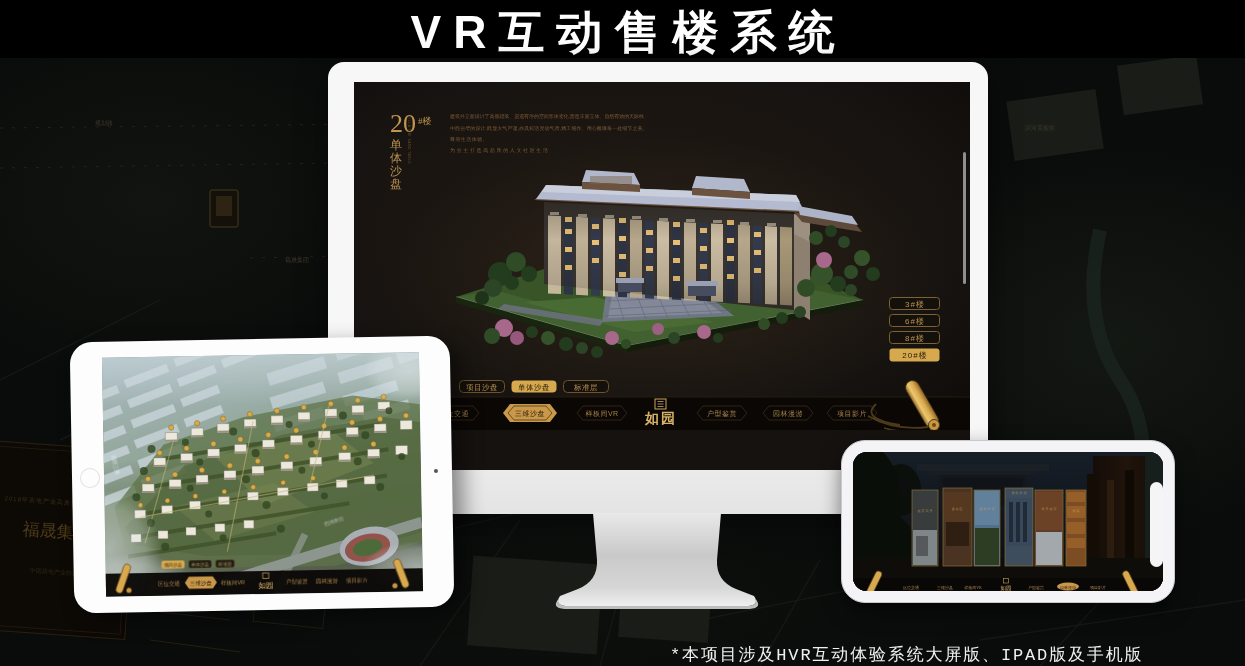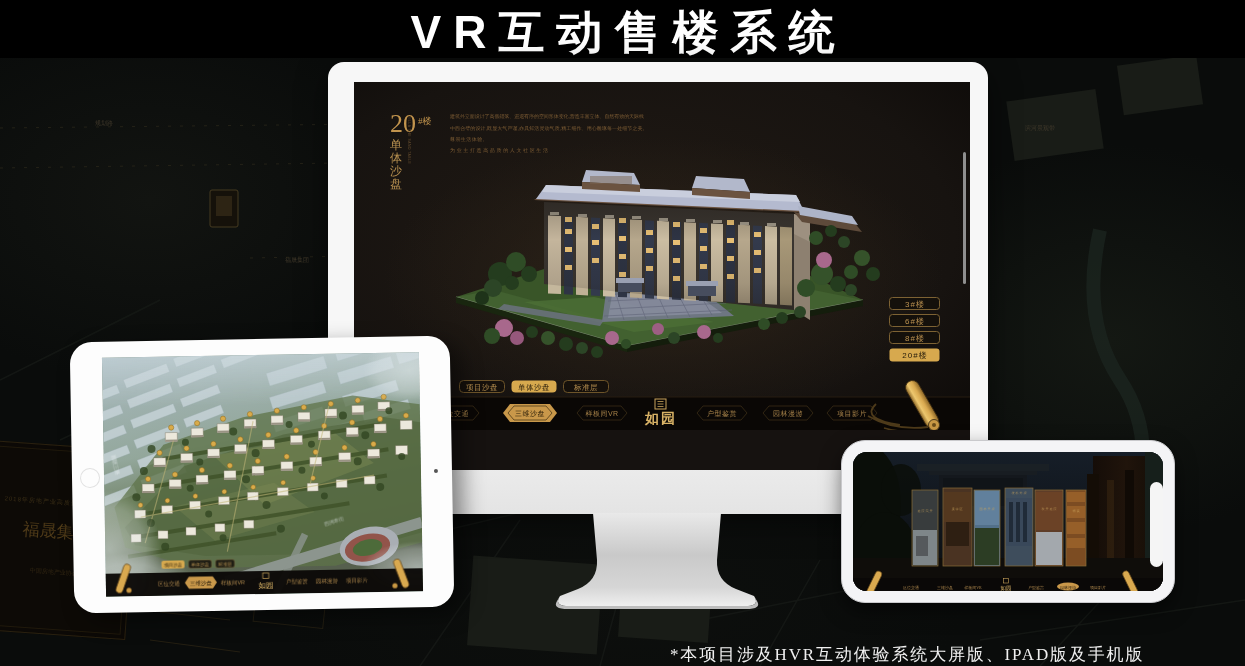--- a/index.html
+++ b/index.html
@@ -742,13 +742,13 @@
 
     <rect x="18" y="118" width="6.5" height="27" rx="3.2" transform="rotate(26 21 131)" fill="#d9a94f" stroke="#6a4d1e" stroke-width="0.7"></rect>
 
     <rect x="274" y="118" width="6.5" height="27" rx="3.2" transform="rotate(-26 277 131)" fill="#d9a94f" stroke="#6a4d1e" stroke-width="0.7"></rect>
 
     <rect x="297" y="30" width="13" height="85" rx="6.5" fill="#f5f5f5"></rect>
   </svg>
   </div>
 </div>
 
-<div class="abs" id="footnote" style="left:670px;top:643px;color:#f0f0f0;font-size:17px;letter-spacing:1.85px;">*本项目涉及HVR互动体验系统大屏版、IPAD版及手机版</div>
+<div class="abs" id="footnote" style="left:670px;top:643px;color:#f0f0f0;font-size:17px;letter-spacing:1.85px;font-family:Liberation Mono, monospace;">*本项目涉及HVR互动体验系统大屏版、IPAD版及手机版</div>
 
 </body></html>

